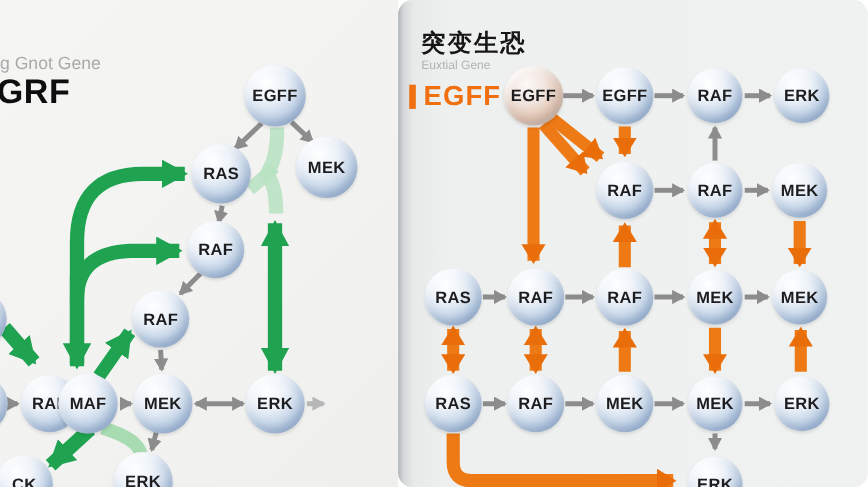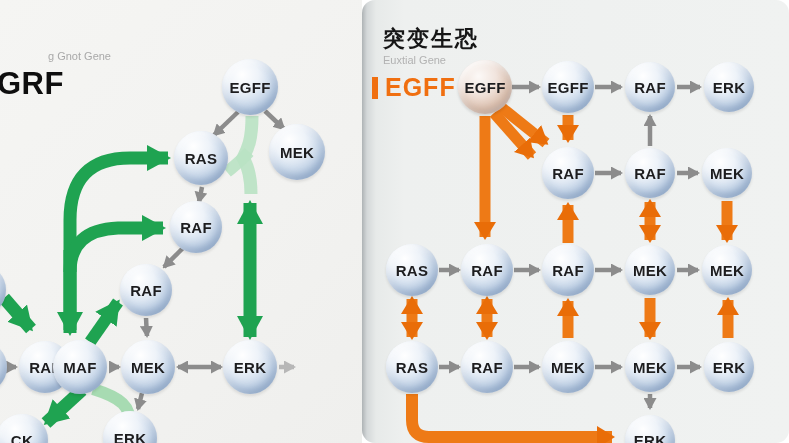--- a/index.html
+++ b/index.html
@@ -9,21 +9,21 @@
   .panel-left{left:0;width:362px;background:linear-gradient(135deg,#f5f5f3 0%,#f2f2f0 60%,#efefed 100%);}
   .panel-right{left:362px;width:427px;
     background:linear-gradient(to right,#aeb3b5 0px,#d4d8d9 5px,#e7eae9 14px,#eef0ef 42px,#f0f2f1 100%);border-radius:13px;}
   .arrow-layer{position:absolute;left:0;top:0;}
   .node{position:absolute;border-radius:50%;display:flex;align-items:center;justify-content:center;
     font-size:15px;font-weight:600;color:#1d1d1f;letter-spacing:.3px;
     background:radial-gradient(circle at 36% 28%, #ffffff 0%, #eef3f9 30%, #c6d6e9 62%, #9db5d3 88%, #8ea9cb 100%);
     box-shadow:inset -3px -5px 9px rgba(88,118,158,.35), inset 2px 3px 6px rgba(255,255,255,.9), 0 2px 3px rgba(0,0,0,.10);}
   .node.special{background:radial-gradient(circle at 38% 30%, #fcf9f7 0%, #f1e4dd 35%, #e0c4b2 66%, #bcb3ba 100%);
     box-shadow:inset -3px -5px 9px rgba(150,130,120,.35), inset 2px 3px 6px rgba(255,255,255,.9), 0 2px 3px rgba(0,0,0,.12);}
-  .lp-subtitle{position:absolute;left:0;top:50px;font-size:11px;color:#a9a9a9;white-space:nowrap;margin-left:48px;}
+  .lp-subtitle{position:absolute;left:0;top:50px;font-size:16px;color:#a9a9a9;white-space:nowrap;}
   .lp-title{position:absolute;left:-3px;top:66px;font-size:31px;font-weight:800;color:#0e0e0e;letter-spacing:.5px;}
   .rp-header{position:absolute;left:21px;top:28px;}
   .rp-title-cn{font-size:22px;font-weight:700;color:#161616;letter-spacing:2px;line-height:1;}
   .rp-subtitle{font-size:11px;color:#b2b2b2;margin-top:4px;}
   .rp-highlight{display:flex;align-items:center;gap:7px;margin-top:9px;margin-left:-11px;}
   .rp-bar{width:6px;height:22px;}
   .rp-hl-label{font-size:25px;font-weight:800;letter-spacing:1px;line-height:1;}
 </style>
 </head>
 <body>

